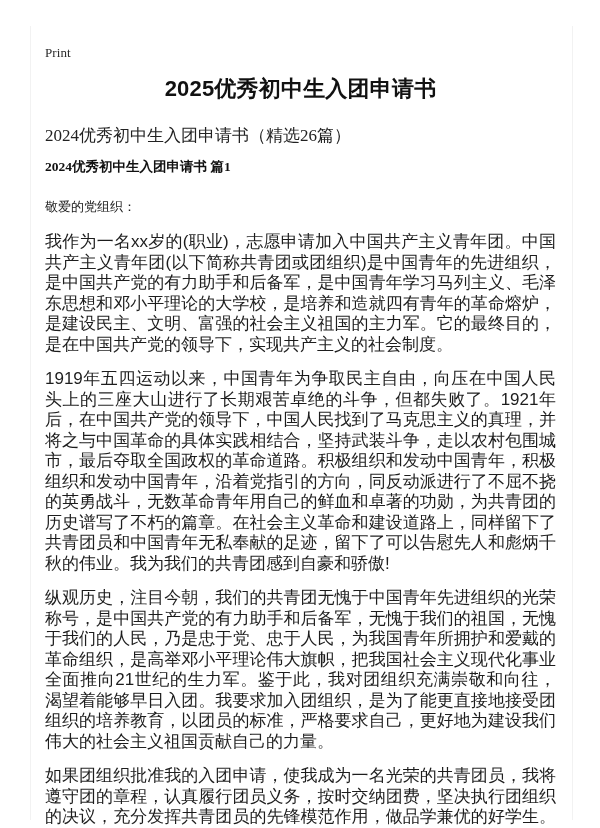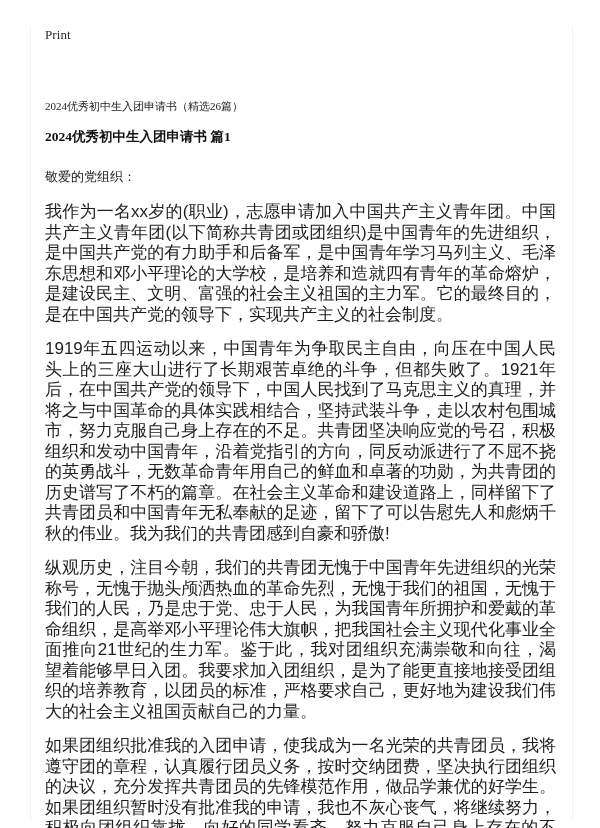--- a/index.html
+++ b/index.html
@@ -34,21 +34,21 @@
     bottom: 8px;
     width: 1px;
     background: #f2f2f2;
   }
   .page-rule-left  { left: 30px; }
   .page-rule-right { left: 572px; }
 
   .print-label {
     position: absolute;
     left: 45px;
-    top: 27px;
+    top: 45px;
     font-family: "Liberation Serif", "DejaVu Serif", serif;
     font-size: 13px;
     line-height: 16px;
     color: #2b2b2b;
     letter-spacing: 0.1px;
   }
 
   .doc-body {
     position: absolute;
     left: 45px;
@@ -64,21 +64,21 @@
     font-weight: 700;
     font-size: 22px;
     line-height: 30px;
     color: #111111;
     letter-spacing: 0.2px;
   }
 
   .doc-subtitle {
     margin: 22px 0 0 0;
     font-family: "Liberation Serif", "DejaVu Serif", serif;
-    font-size: 11px;
+    font-size: 17px;
     line-height: 20px;
     color: #222222;
   }
 
   .doc-section-heading {
     margin: 11px 0 0 0;
     font-family: "Liberation Serif", "DejaVu Serif", serif;
     font-weight: 700;
     font-size: 13.5px;
     line-height: 20px;
@@ -120,32 +120,33 @@
 
 <div class="page-sheet">
 
   <div class="page-rule-left"></div>
   <div class="page-rule-right"></div>
 
   <div class="print-label">Print</div>
 
   <div class="doc-body">
 
+    <h1 class="doc-title">2025优秀初中生入团申请书</h1>
 
     <p class="doc-subtitle">2024优秀初中生入团申请书（精选26篇）</p>
 
     <p class="doc-section-heading">2024优秀初中生入团申请书 篇1</p>
 
     <p class="salutation">敬爱的党组织：</p>
 
     <p class="body-para">我作为一名xx岁的(职业)，志愿申请加入中国共产主义青年团。中国共产主义青年团(以下简称共青团或团组织)是中国青年的先进组织，是中国共产党的有力助手和后备军，是中国青年学习马列主义、毛泽东思想和邓小平理论的大学校，是培养和造就四有青年的革命熔炉，是建设民主、文明、富强的社会主义祖国的主力军。它的最终目的，是在中国共产党的领导下，实现共产主义的社会制度。</p>
 
-    <p class="body-para">1919年五四运动以来，中国青年为争取民主自由，向压在中国人民头上的三座大山进行了长期艰苦卓绝的斗争，但都失败了。1921年后，在中国共产党的领导下，中国人民找到了马克思主义的真理，并将之与中国革命的具体实践相结合，坚持武装斗争，走以农村包围城市，努力克服自己身上存在的不足。共青团坚决响应党的号召，积极组织和发动中国青年，沿着党指引的方向，同反动派进行了不屈不挠的英勇战斗，无数革命青年用自己的鲜血和卓著的功勋，为共青团的历史谱写了不朽的篇章。在社会主义革命和建设道路上，同样留下了共青团员和中国青年无私奉献的足迹，留下了可以告慰先人和彪炳千秋的伟业。我为我们的共青团感到自豪和骄傲!</p>
+    <p class="body-para">1919年五四运动以来，中国青年为争取民主自由，向压在中国人民头上的三座大山进行了长期艰苦卓绝的斗争，但都失败了。1921年后，在中国共产党的领导下，中国人民找到了马克思主义的真理，并将之与中国革命的具体实践相结合，坚持武装斗争，走以农村包围城市，最后夺取全国政权的革命道路。积极组织和发动中国青年，积极组织和发动中国青年，沿着党指引的方向，同反动派进行了不屈不挠的英勇战斗，无数革命青年用自己的鲜血和卓著的功勋，为共青团的历史谱写了不朽的篇章。在社会主义革命和建设道路上，同样留下了共青团员和中国青年无私奉献的足迹，留下了可以告慰先人和彪炳千秋的伟业。我为我们的共青团感到自豪和骄傲!</p>
 
-    <p class="body-para">纵观历史，注目今朝，我们的共青团无愧于中国青年先进组织的光荣称号，无愧于抛头颅洒热血的革命先烈，无愧于我们的祖国，无愧于我们的人民，乃是忠于党、忠于人民，为我国青年所拥护和爱戴的革命组织，是高举邓小平理论伟大旗帜，把我国社会主义现代化事业全面推向21世纪的生力军。鉴于此，我对团组织充满崇敬和向往，渴望着能够早日入团。我要求加入团组织，是为了能更直接地接受团组织的培养教育，以团员的标准，严格要求自己，更好地为建设我们伟大的社会主义祖国贡献自己的力量。</p>
+    <p class="body-para">纵观历史，注目今朝，我们的共青团无愧于中国青年先进组织的光荣称号，是中国共产党的有力助手和后备军，无愧于我们的祖国，无愧于我们的人民，乃是忠于党、忠于人民，为我国青年所拥护和爱戴的革命组织，是高举邓小平理论伟大旗帜，把我国社会主义现代化事业全面推向21世纪的生力军。鉴于此，我对团组织充满崇敬和向往，渴望着能够早日入团。我要求加入团组织，是为了能更直接地接受团组织的培养教育，以团员的标准，严格要求自己，更好地为建设我们伟大的社会主义祖国贡献自己的力量。</p>
 
     <p class="body-para">如果团组织批准我的入团申请，使我成为一名光荣的共青团员，我将遵守团的章程，认真履行团员义务，按时交纳团费，坚决执行团组织的决议，充分发挥共青团员的先锋模范作用，做品学兼优的好学生。如果团组织暂时没有批准我的申请，我也不灰心丧气，将继续努力，积极向团组织靠拢，向好的同学看齐，努力克服自己身上存在的不足，争取早日加入团组织。</p>
 
     <p class="closing-line">此致</p>
 
     <p class="closing-line second">敬礼</p>
 
   </div>
 </div>
 

